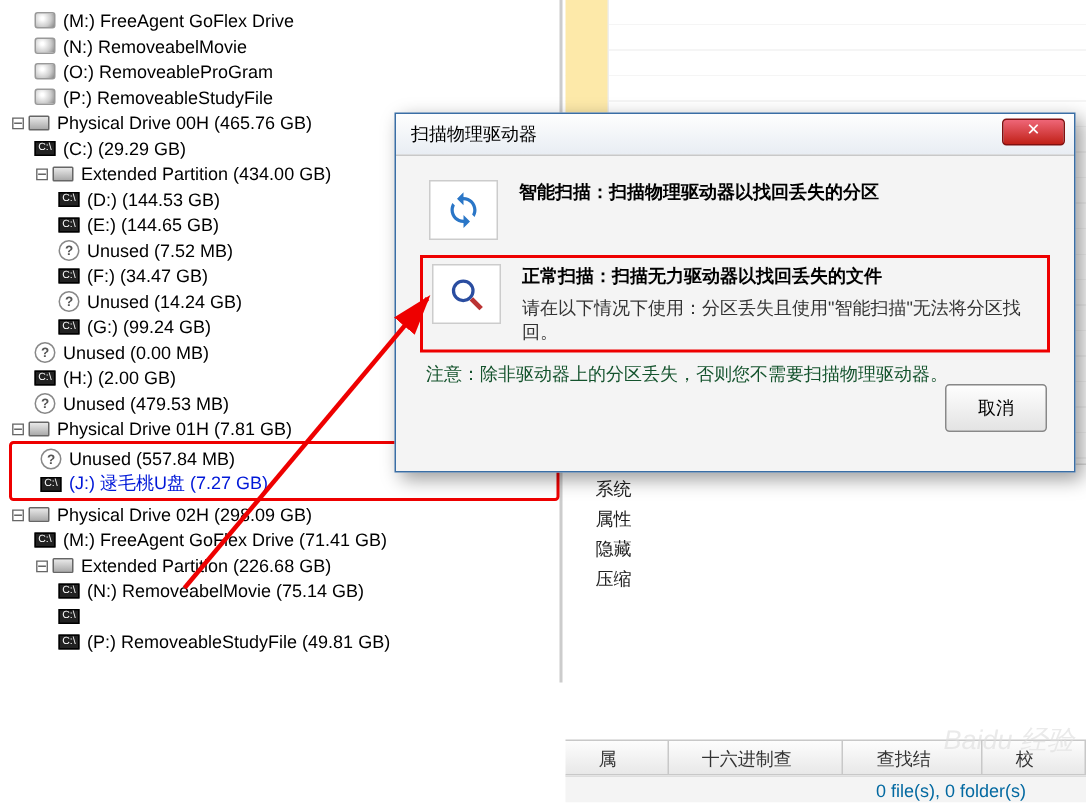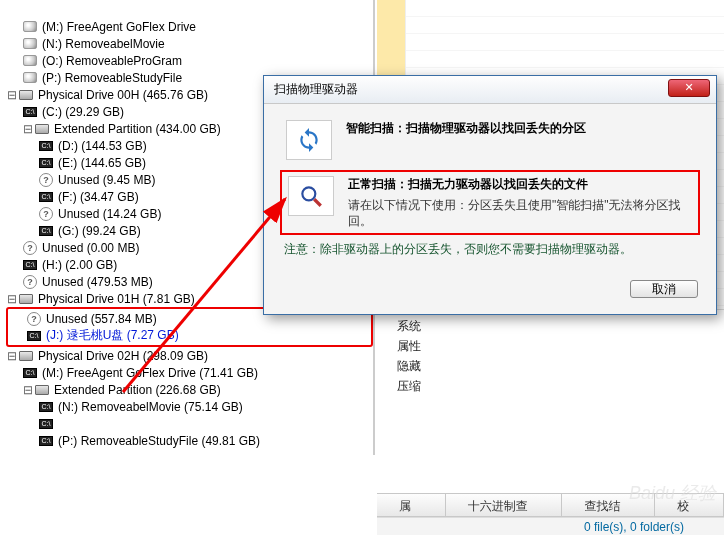--- a/index.html
+++ b/index.html
@@ -1,17 +1,17 @@
 <!DOCTYPE html>
 <html><head>
 <meta charset="utf-8">
 <style>
 * { margin: 0; padding: 0; box-sizing: border-box; font-family: "Microsoft YaHei", SimSun, Arial, sans-serif; font-size: 12px; }
 body { background: #fff; position: relative; width: 724px; height: 535px; overflow: hidden; }
-.left-panel { position: absolute; left: 0; top: 0; width: 375px; height: 455px; border-right: 2px solid #ccc; background: #fff; padding-top: 18px; }
+.left-panel { position: absolute; left: 0; top: 0; width: 375px; height: 455px; border-right: 2px solid #ccc; background: #fff; padding-top: 5px; }
 .right-panel { position: absolute; left: 377px; top: 0; width: 347px; height: 535px; background: #fff; }
 .grid-area { position: absolute; top: 0; left: 0; right: 0; height: 310px; background: repeating-linear-gradient(to bottom, #fff 0, #fff 16px, #f5f5f5 16px, #f5f5f5 17px); border-bottom: 1px solid #ddd; }
 .grid-area::before { content: ""; position: absolute; left: 0; top: 0; width: 28px; height: 100%; background: #fde9a9; border-right: 1px solid #eee; }
 .info-list { position: absolute; top: 316px; left: 20px; line-height: 18px; }
 .info-item { color: #222; padding: 1px 0; }
 .bottom-tabs { position: absolute; bottom: 18px; left: 0; right: 0; height: 24px; display: flex; border-top: 1px solid #c8c8c8; border-bottom: 1px solid #c8c8c8; background: linear-gradient(#fdfdfd,#e8e8e8); }
 .tab { padding: 4px 22px; border-right: 1px solid #c8c8c8; color: #333; cursor: pointer; }
 .status-bar { position: absolute; bottom: 0; left: 0; right: 0; height: 18px; background: #f4f4f4; border-top: 1px solid #ddd; text-align: right; padding-right: 40px; line-height: 18px; color: #0369a1; }
 .tree { padding-left: 6px; }
 .tree-row { display: flex; align-items: center; height: 17px; white-space: nowrap; }
@@ -27,21 +27,21 @@
 .dialog { position: absolute; left: 263px; top: 75px; width: 454px; height: 240px; background: #f4f4f4; border: 1px solid #3a6ea5; box-shadow: 4px 4px 12px rgba(0,0,0,0.4); z-index: 50; }
 .dlg-title { height: 28px; background: linear-gradient(#fefefe, #e8edf3); border-bottom: 1px solid #c8c8c8; display: flex; align-items: center; padding-left: 10px; }
 .dlg-close { position: absolute; right: 6px; top: 3px; width: 42px; height: 18px; background: linear-gradient(#e67, #c12118); border: 1px solid #801010; border-radius: 3px; color: #fff; text-align: center; line-height: 15px; cursor: pointer; font-size: 11px; }
 .dlg-body { padding: 12px 16px 8px 16px; }
 .scan-row { display: flex; align-items: flex-start; margin-bottom: 6px; padding: 4px 6px; }
 .scan-row.boxed { border: 2px solid #e00; }
 .scan-icon { width: 46px; height: 40px; border: 1px solid #ccc; background: #fff; display: flex; align-items: center; justify-content: center; margin-right: 14px; flex-shrink: 0; }
 .scan-text b { font-size: 12px; }
 .scan-desc { color: #333; margin-top: 4px; line-height: 16px; }
 .note { color: #14532d; margin: 6px 0 0 4px; line-height: 16px; }
-.dlg-cancel { position: absolute; right: 18px; bottom: 16px; width: 68px; height: 18px; background: linear-gradient(#fefefe,#e3e3e3); border: 1px solid #888; border-radius: 3px; cursor: pointer; }
+.dlg-cancel { position: absolute; right: 18px; bottom: 26px; width: 68px; height: 32px; background: linear-gradient(#fefefe,#e3e3e3); border: 1px solid #888; border-radius: 3px; cursor: pointer; }
 .arrow-svg { position: absolute; left: 105px; top: 174px; z-index: 60; pointer-events: none; }
 .watermark { position: absolute; right: 8px; bottom: 30px; color: #ddd; font-size: 18px; font-style: italic; z-index: 10; opacity: 0.6; }
 </style>
 </head>
 <body>
 
 <div class="left-panel">
  <div class="tree">
   <div class="tree-row indent1">
         <span class="icon">
@@ -96,21 +96,21 @@
   <div class="tree-row indent2">
         <span class="icon">
           <span class="icon-drive-dark">C:\</span>
         </span>
         <span>(E:)  (144.65 GB)</span>
       </div>
   <div class="tree-row indent2">
         <span class="icon">
           <span class="icon-unknown">?</span>
         </span>
-        <span>Unused (9.45 MB)</span>
+        <span>Unused (7.52 MB)</span>
       </div>
   <div class="tree-row indent2">
         <span class="icon">
           <span class="icon-drive-dark">C:\</span>
         </span>
         <span>(F:)  (34.47 GB)</span>
       </div>
   <div class="tree-row indent2">
         <span class="icon">
           <span class="icon-unknown">?</span>

